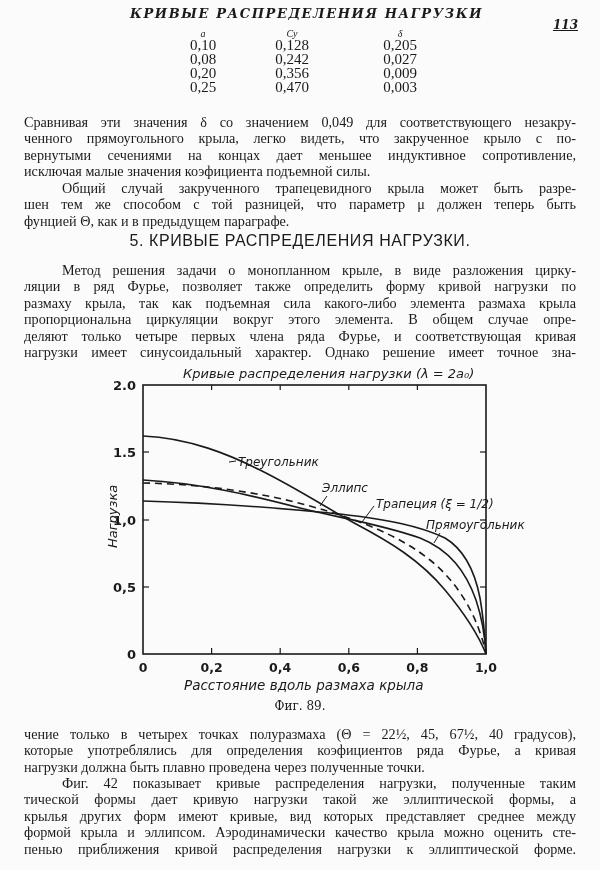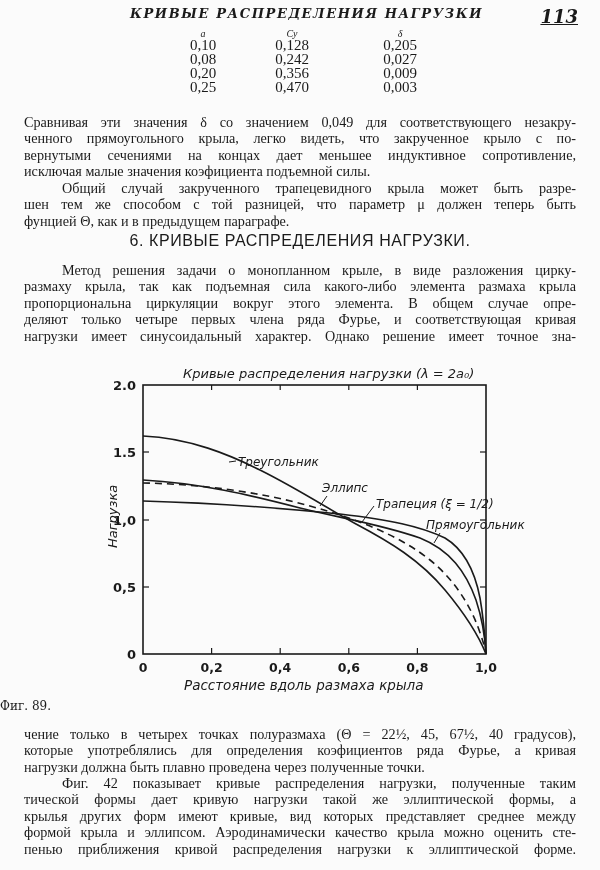--- a/index.html
+++ b/index.html
@@ -9,21 +9,21 @@
     position: relative; overflow: hidden;
   }
   .header {
     position: absolute; top: 6px; left: 0; width: 600px; height: 20px;
   }
   .running-title {
     position: absolute; left: 130px; top: 0; font-style: italic; font-weight: bold;
     font-size: 13px; letter-spacing: 1.6px;
   }
   .page-number {
-    position: absolute; right: 22px; top: 0; font-style: italic; font-weight: bold; font-size: 18px; text-decoration: underline;
+    position: absolute; right: 22px; top: 12px; font-style: italic; font-weight: bold; font-size: 12px; text-decoration: underline;
   }
   table.values {
     position: absolute; top: 29px; left: 170px; border-collapse: collapse;
     font-family: "Liberation Serif", serif; font-size: 15px; line-height: 14px;
   }
   table.values th { font-style: italic; font-weight: normal; font-size: 10px; line-height: 9px; padding: 0; }
   table.values td { padding: 0; text-align: center; }
   table.values col.c1 { width: 66px; } table.values col.c2 { width: 112px; } table.values col.c3 { width: 104px; }
   .para {
     position: absolute; left: 24px; width: 552px; font-family: "Liberation Serif", serif;
@@ -32,21 +32,21 @@
   .para .ln { display: block; text-align-last: justify; white-space: nowrap; }
   .para .ln.last { text-align-last: left; }
   .indent { padding-left: 38px; }
   .section-title {
     position: absolute; top: 232px; left: 0; width: 600px; text-align: center;
     font-family: "Liberation Sans", sans-serif; font-size: 16px; letter-spacing: 0.6px;
   }
   .figure { position: absolute; left: 0; top: 355px; width: 600px; height: 360px; }
   .figure svg { position: absolute; left: 0; top: 0; }
   .caption {
-    position: absolute; top: 699px; left: 0; width: 600px; 
+    position: absolute; top: 699px; left: 0; width: 600px; text-align: center;
     font-size: 12px; font-family: "DejaVu Serif", serif;
   }
 </style>
 </head>
 <body>
 
 <div class="header">
   <span class="running-title">КРИВЫЕ РАСПРЕДЕЛЕНИЯ НАГРУЗКИ</span>
   <span class="page-number">113</span>
 </div>
@@ -94,24 +94,25 @@
   <span class="ln">вернутыми сечениями на концах дает меньшее индуктивное сопротивление,</span>
   <span class="ln last">исключая малые значения коэфициента подъемной силы.</span>
 </div>
 
 <div class="para" style="top:180px">
   <span class="ln indent">Общий случай закрученного трапецевидного крыла может быть разре-</span>
   <span class="ln">шен тем же способом с той разницей, что параметр μ должен теперь быть</span>
   <span class="ln last">фунцией Θ, как и в предыдущем параграфе.</span>
 </div>
 
-<div class="section-title">6. КРИВЫЕ РАСПРЕДЕЛЕНИЯ НАГРУЗКИ.</div>
+<div class="section-title">5. КРИВЫЕ РАСПРЕДЕЛЕНИЯ НАГРУЗКИ.</div>
 
 <div class="para" style="top:262px">
   <span class="ln indent">Метод решения задачи о монопланном крыле, в виде разложения цирку-</span>
+  <span class="ln">ляции в ряд Фурье, позволяет также определить форму кривой нагрузки по</span>
   <span class="ln">размаху крыла, так как подъемная сила какого-либо элемента размаха крыла</span>
   <span class="ln">пропорциональна циркуляции вокруг этого элемента. В общем случае опре-</span>
   <span class="ln">деляют только четыре первых члена ряда Фурье, и соответствующая кривая</span>
   <span class="ln">нагрузки имеет синусоидальный характер. Однако решение имеет точное зна-</span>
 </div>
 
 <div class="figure">
   <svg width="600" height="360" viewBox="0 355 600 360">
     <text x="183" y="378" font-family="DejaVu Sans, sans-serif" font-style="italic" font-size="13" fill="#1a1a1a">Кривые распределения нагрузки (λ = 2a₀)</text>
 

